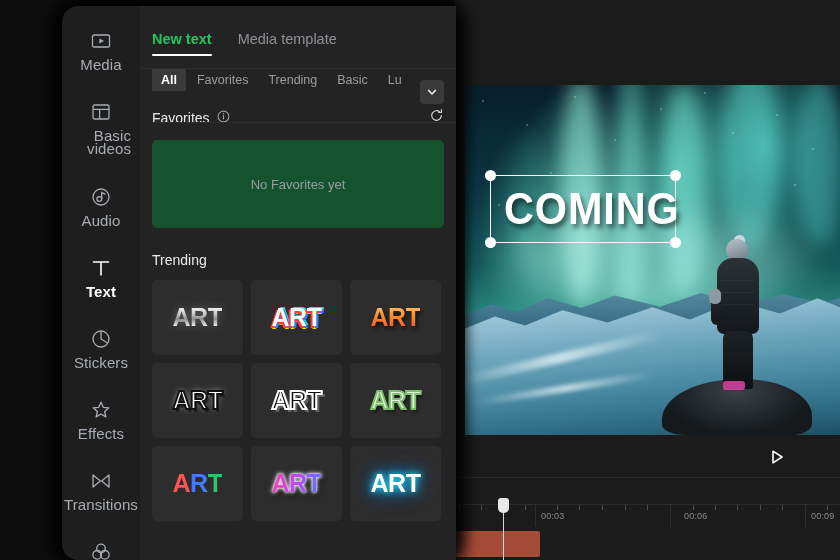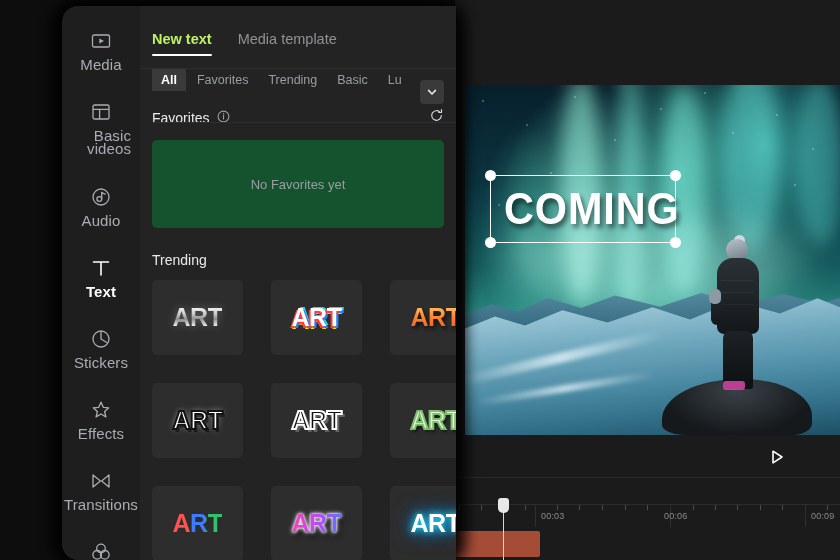--- a/index.html
+++ b/index.html
@@ -100,41 +100,41 @@
   .rail-item{width:78px;height:66px;display:flex;flex-direction:column;align-items:center;
       justify-content:flex-start;gap:6px;color:#a9adb3;cursor:pointer;margin-bottom:5px;}
   .rail-item .ricon{width:22px;height:22px;display:block;}
   .rail-label{font-size:15px;line-height:13px;text-align:right;color:#a9adb3;letter-spacing:.1px;}
   .rail-item.active .rail-label{color:#fff;font-weight:600;}
   .rail-item.active .ricon{color:#fff;}
 
   .panel{flex:1;height:554px;background:#232323;position:relative;overflow:hidden;}
   .tabs{display:flex;gap:26px;padding:25px 0 0 12px;}
   .tab{font-size:14.5px;color:#8e9297;cursor:pointer;padding-bottom:9px;position:relative;}
-  .tab.active{color:#bef264;font-weight:700;}
+  .tab.active{color:#22c55e;font-weight:700;}
   .tab.active:after{content:"";position:absolute;left:0;right:0;bottom:0;height:2.5px;background:#fff;border-radius:2px;}
   .tabs-rule{position:absolute;left:0;right:0;top:62px;height:1px;background:#2e2e2e;}
 
   .chips{display:flex;align-items:center;gap:2px;padding:13px 0 0 12px;}
   .chip{font-size:12.5px;color:#9a9ea3;padding:4px 9px;border-radius:0;cursor:pointer;white-space:nowrap;}
   .chip.active{background:#3a3a3a;color:#fff;font-weight:600;}
   .chip-more{position:absolute;right:12px;top:74px;width:24px;height:24px;background:#3a3a3a;
       border-radius:4px;display:flex;align-items:center;justify-content:center;cursor:pointer;}
   .chips-rule{position:absolute;left:12px;right:0;top:116px;height:1px;background:#2e2e2e;}
 
   .sec-head{display:flex;align-items:center;gap:7px;padding:17px 12px 0 12px;}
   .sec-title{font-size:14px;color:#e9eaec;font-weight:400;}
   .info-icon,.refresh-icon{cursor:pointer;}
   .refresh-icon{margin-left:auto;}
   .empty-box{margin:13px 12px 0 12px;height:88px;background:#14532d;border-radius:5px;
       display:flex;align-items:center;justify-content:center;}
   .empty-text{font-size:13px;color:#9a9ea3;}
 
   .trend-head{padding:24px 12px 0 12px;font-size:14px;color:#e9eaec;}
-  .grid{display:grid;grid-template-columns:repeat(3,91px);gap:28px;padding:12px 0 0 12px;}
+  .grid{display:grid;grid-template-columns:repeat(3,91px);gap:8px;padding:12px 0 0 12px;}
   .thumb{width:91px;height:75px;background:#2d2d2d;border-radius:5px;
       display:flex;align-items:center;justify-content:center;cursor:pointer;overflow:hidden;}
   .art{font-size:25px;font-weight:800;letter-spacing:-.5px;
       font-family:"Liberation Sans","DejaVu Sans",sans-serif;}
   .a-silver{background:linear-gradient(180deg,#fff 8%,#c9c9c9 38%,#8e8e8e 55%,#e8e8e8 78%,#a0a0a0 100%);
       -webkit-background-clip:text;background-clip:text;color:transparent;
       filter:drop-shadow(0 0 4px rgba(255,255,255,.25));}
   .a-chroma{color:#fff;text-shadow:-2px 2px 0 #ff3b3b,2px 2px 0 #2d7bff,0 3px 0 #ffd400,2px -1px 0 #19e0d8;}
   .a-orange{background:linear-gradient(180deg,#ffd27a 0%,#ff8a2b 45%,#ef4f2f 100%);
       -webkit-background-clip:text;background-clip:text;color:transparent;
@@ -213,21 +213,21 @@
       <div class="tick" style="left:192px"></div>
       <div class="tick major" style="left:215px"></div>
       <div class="tick" style="left:238px"></div>
         <div class="tick" style="left:260px"></div>
       <div class="tick" style="left:282px"></div>
         <div class="tick" style="left:305px"></div>
       <div class="tick" style="left:327px"></div>
       <div class="tick major" style="left:350px"></div>
       <div class="tick" style="left:372px"></div>
       <div class="tlabel" style="left:86px">00:03</div>
-      <div class="tlabel" style="left:209px">00:06</div>
+      <div class="tlabel" style="left:229px">00:06</div>
       <div class="tlabel" style="left:356px">00:09</div>
     </div>
     <div class="track">
       <div class="clip" style="left:0;width:85px;background:#a54c36"></div>
     </div>
     <div class="playhead" style="left:48px">
       <div class="playhead-knob"></div>
     </div>
   </div>
 

